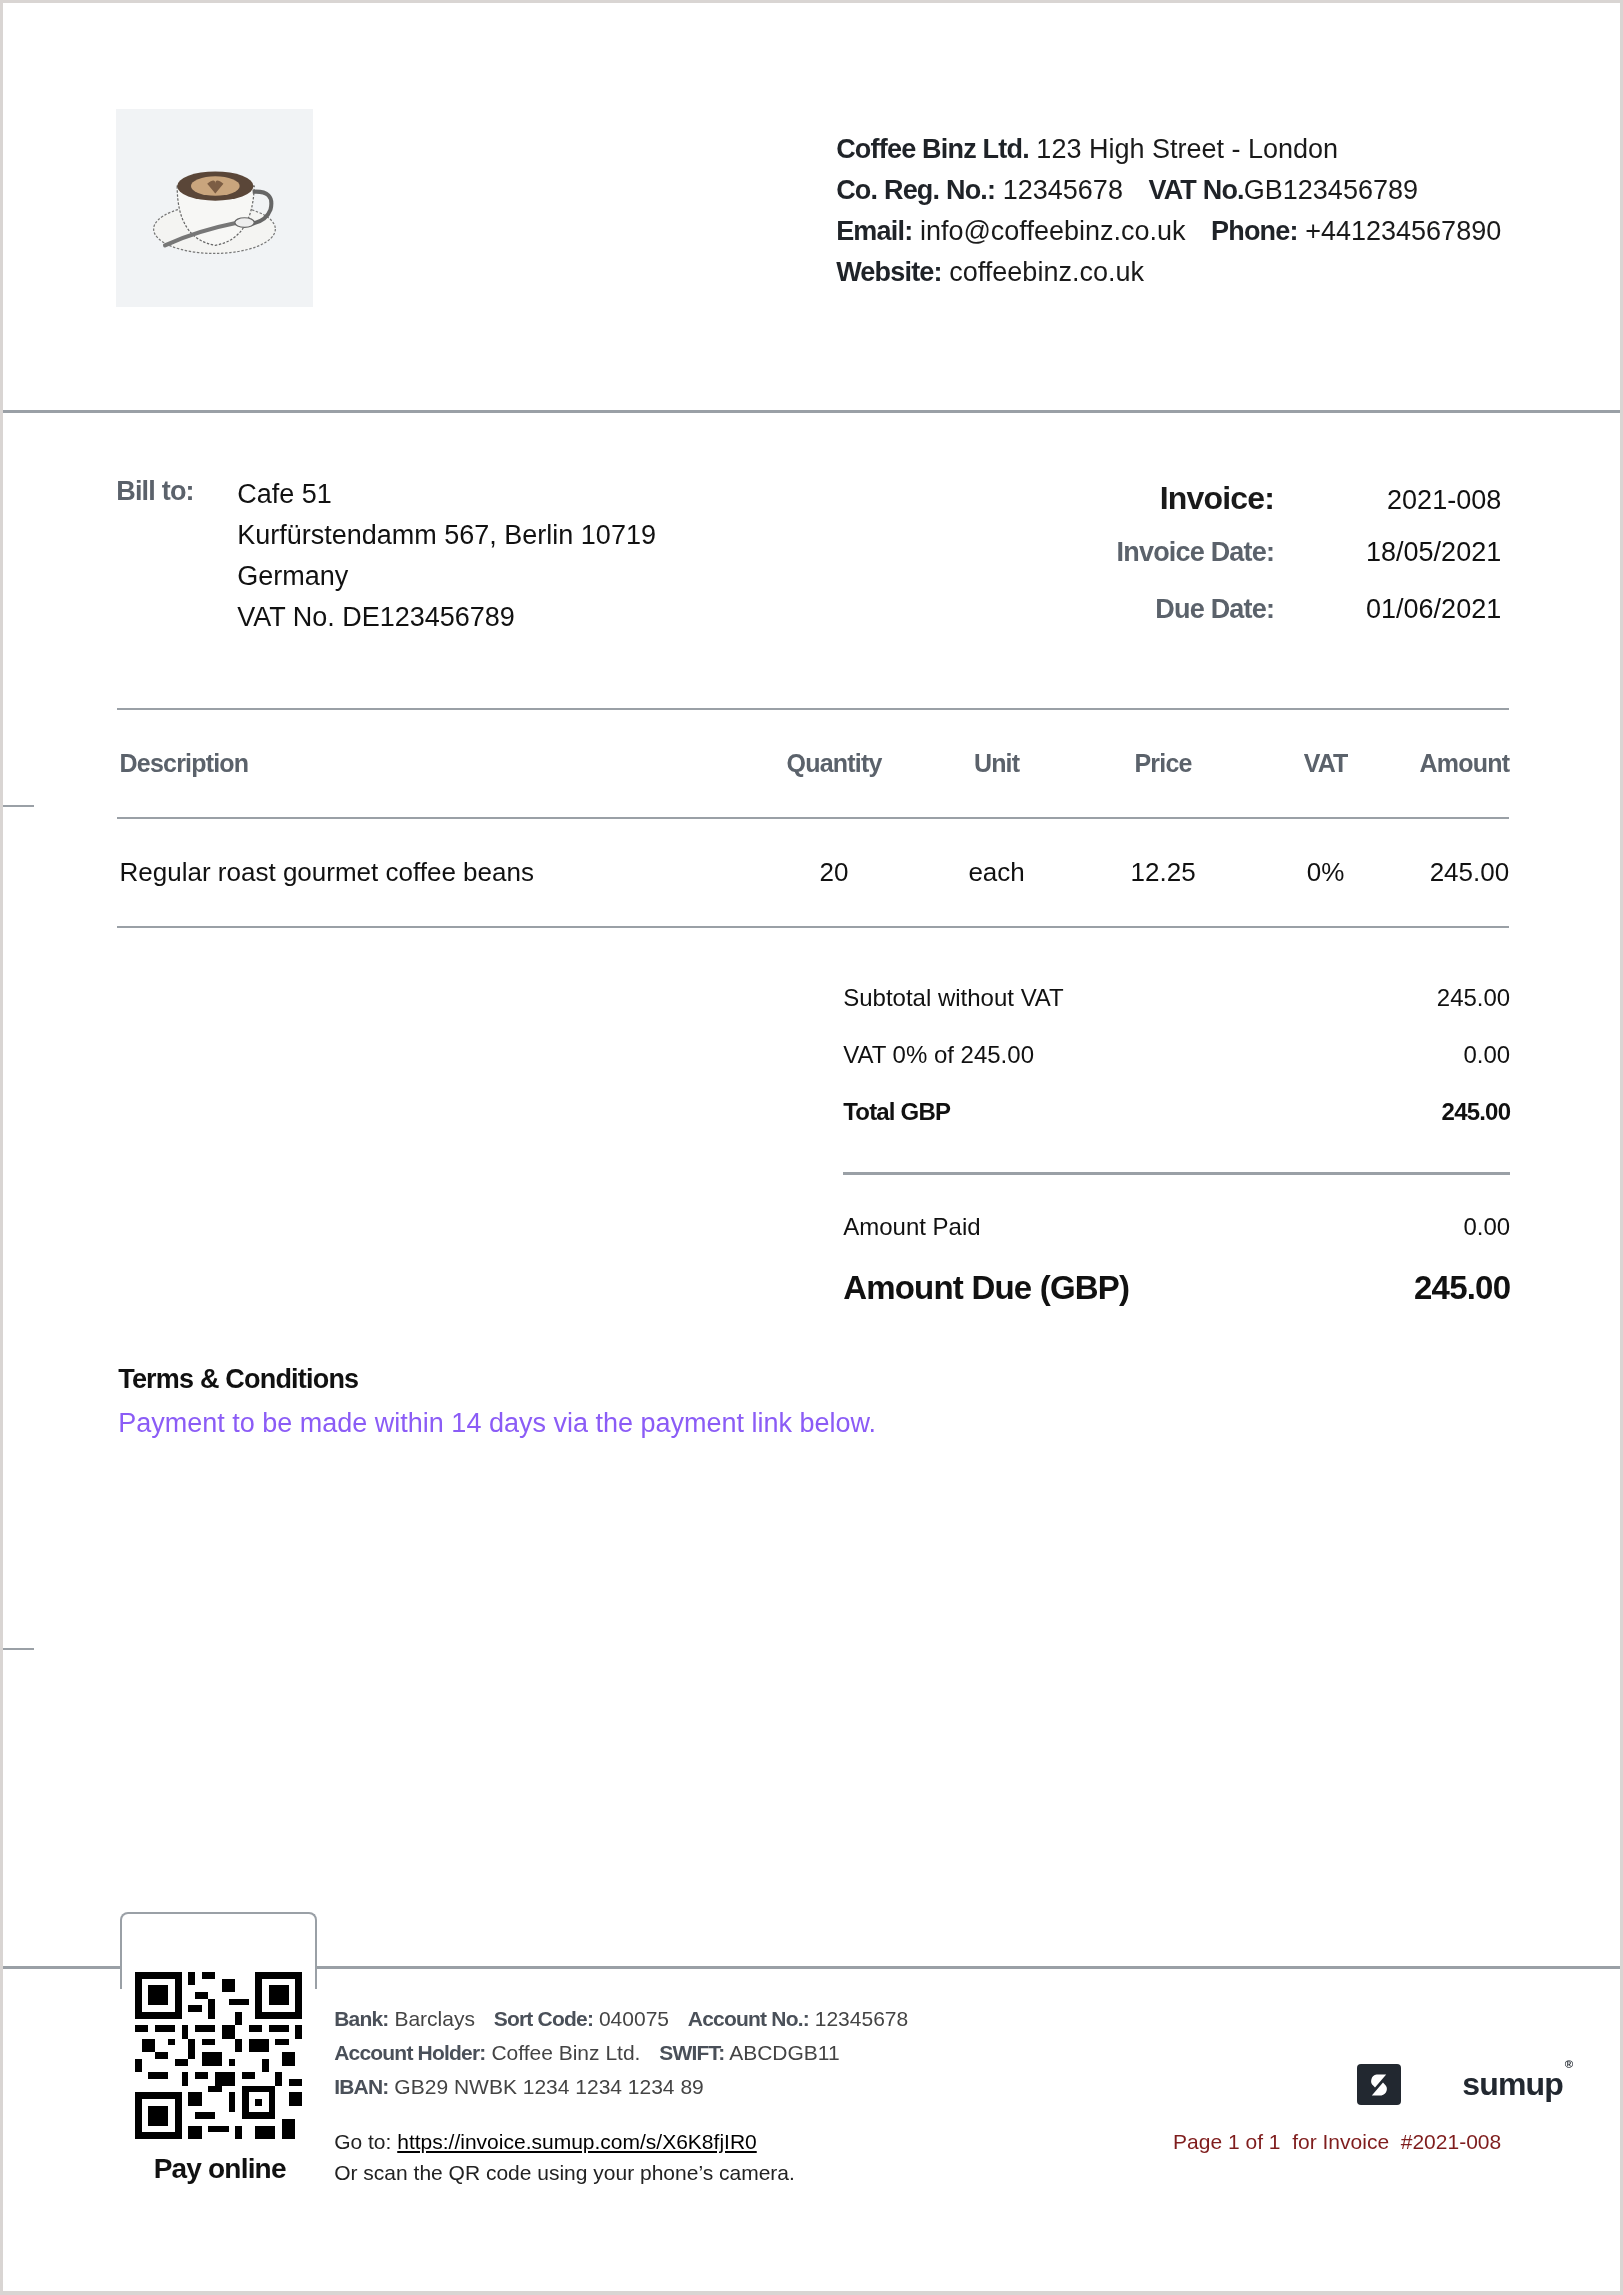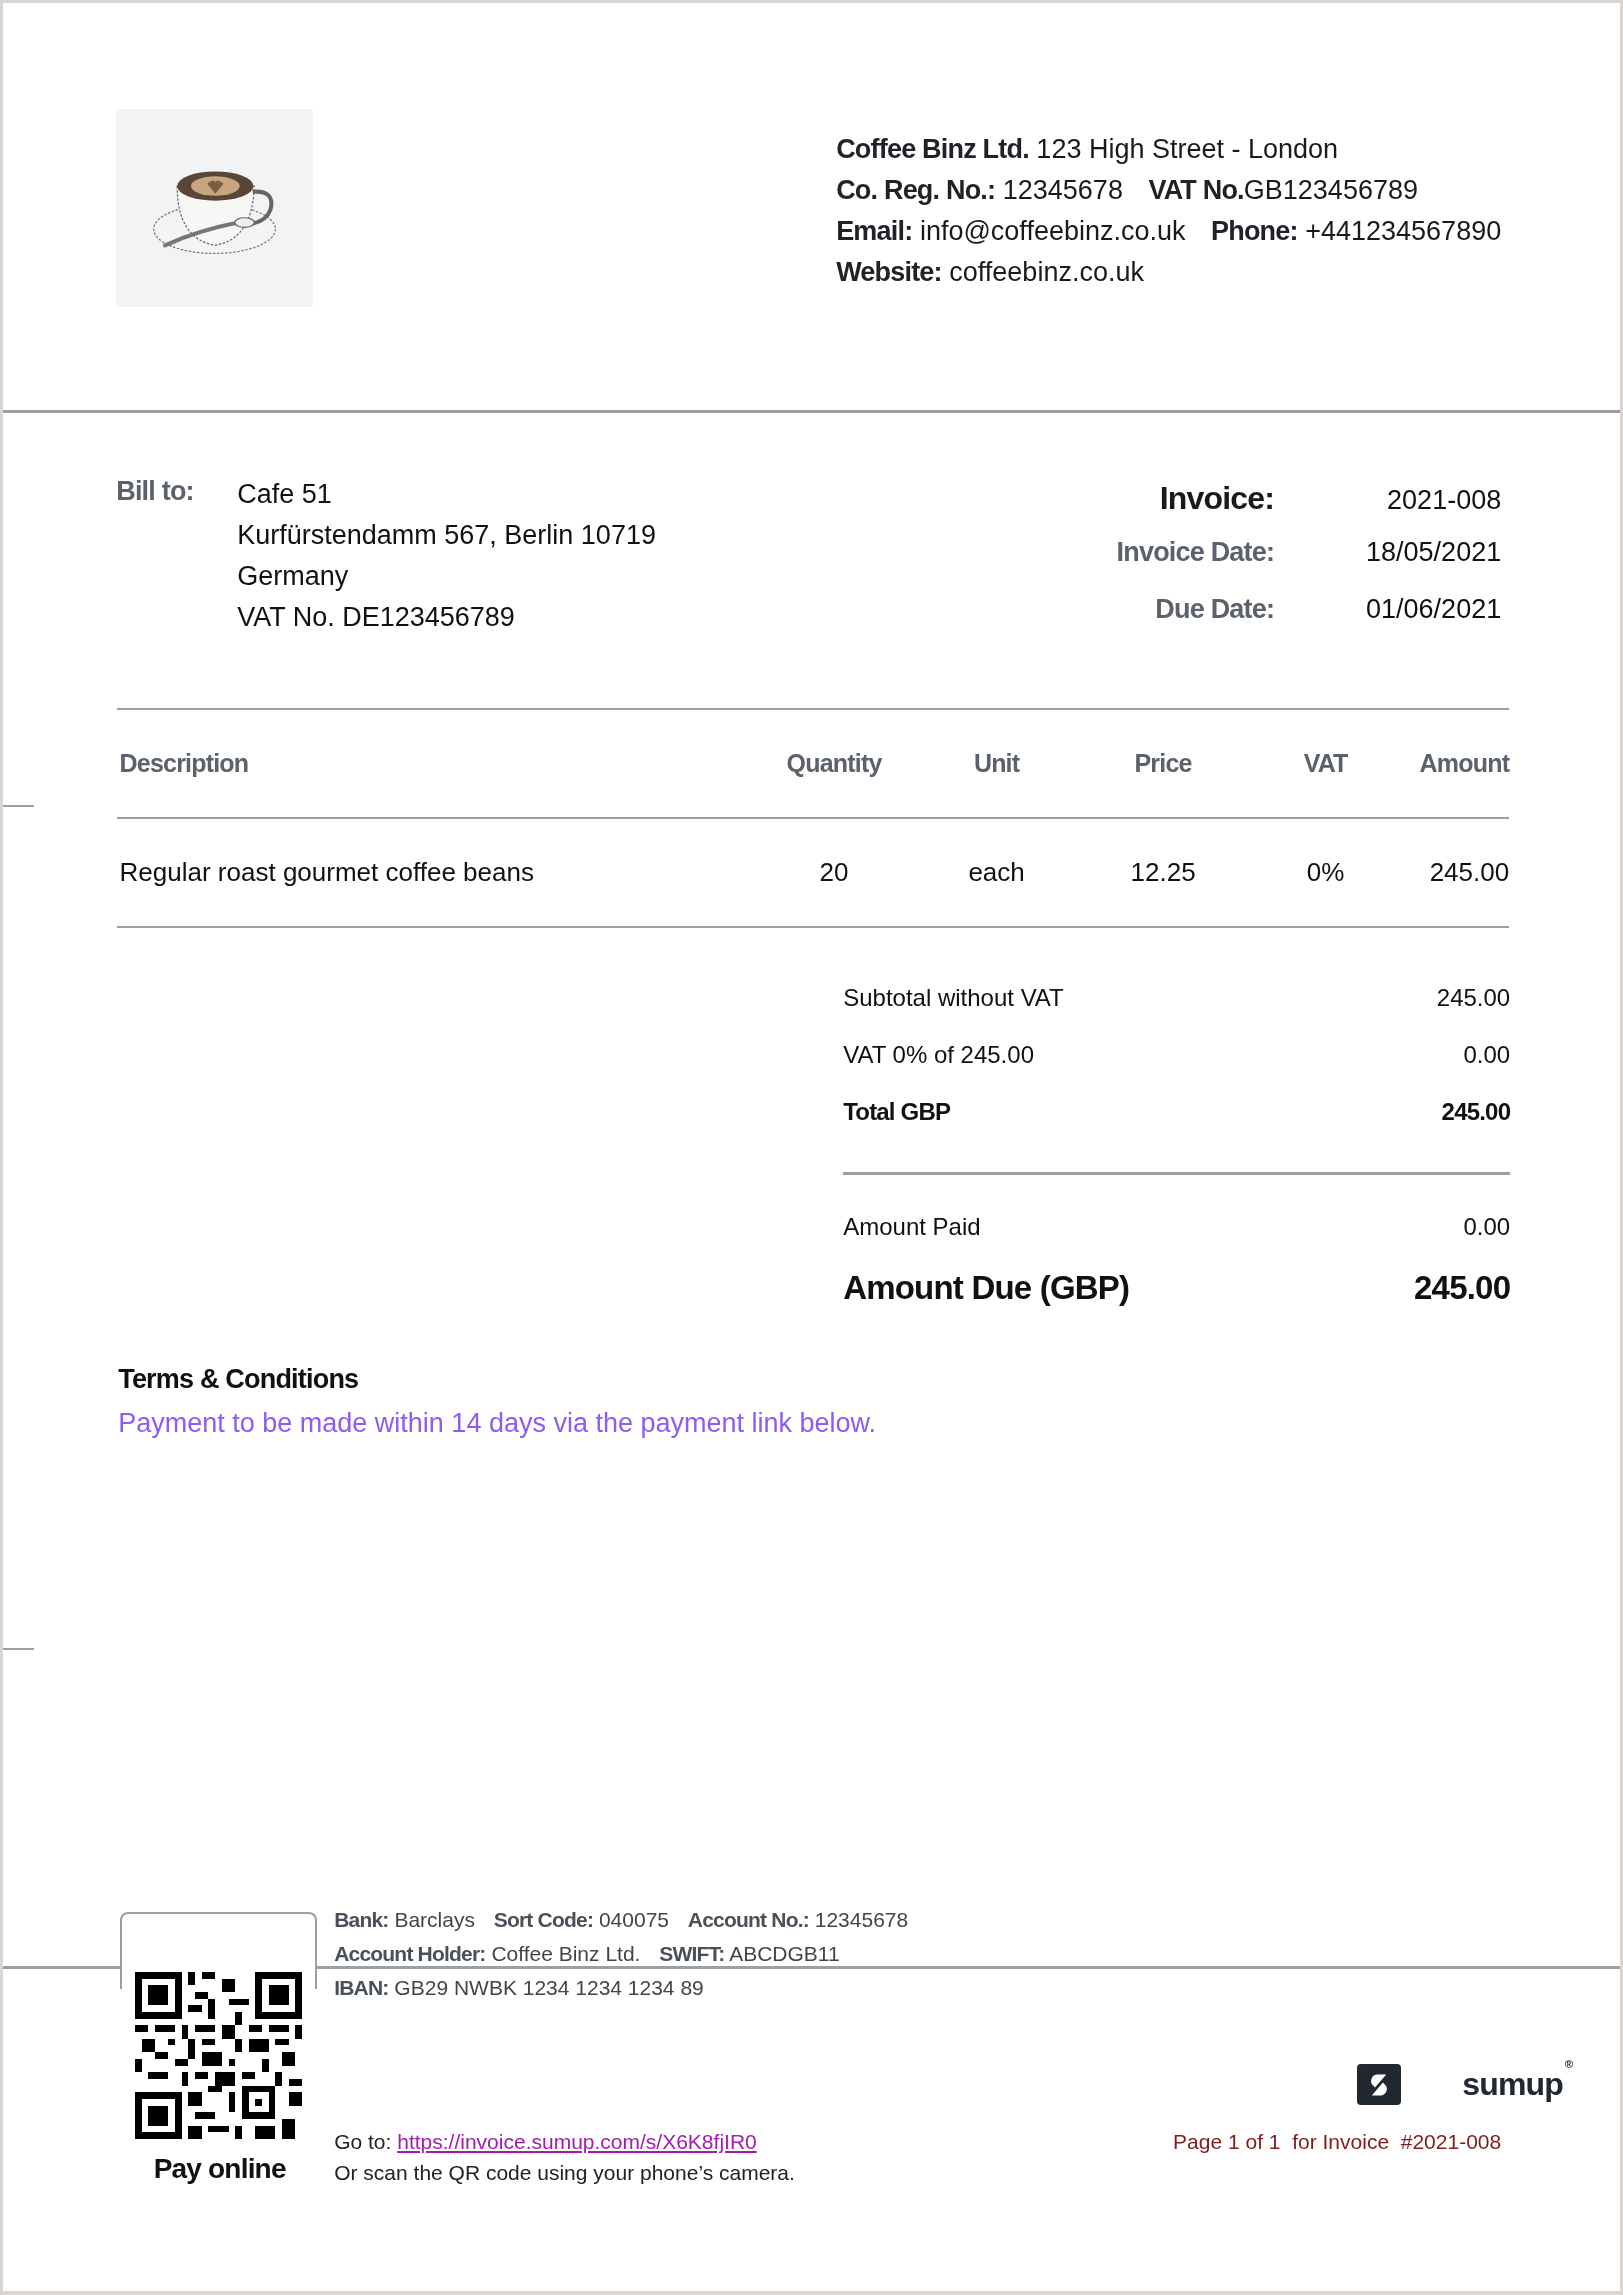--- a/index.html
+++ b/index.html
@@ -62,25 +62,25 @@
   .terms-text { left:115px; top:1405px; font-size:27px; color:#8b5cf6; }
 
   
   .tab {
     left:117px; top:1909px; width:193px; height:75px;
     border:2.4px solid #9aa0a6; border-bottom:none; border-radius:8px 8px 0 0; background:#fff;
   }
   .qr { left:132px; top:1969px; width:167px; height:167px; }
   .pay-online { left:119px; top:2150px; width:195px; text-align:center; font-size:28px; font-weight:700; letter-spacing:-0.8px; color:#111; }
 
-  .bank { left:331px; top:1900px; font-size:21px; line-height:34px; color:#444; }
+  .bank { left:331px; top:1999px; font-size:21px; line-height:34px; color:#444; }
   .bank b { color:#4a5059; font-weight:700; letter-spacing:-0.8px; }
   .bank .sp { display:inline-block; width:13px; }
   .goto { left:331px; top:2123px; font-size:21px; line-height:31px; color:#222; }
-  .goto a { color:#a21caf; text-decoration:underline; }
+  .goto a { color:#000000; text-decoration:underline; }
 
   .sumup { left:1354px; top:2061px; display:flex; align-items:center;gap:48px; }
   .sumup-mark { width:44px; height:41px; background:#222830; border-radius:4px; display:flex; align-items:center; justify-content:center; }
   .sumup-word { font-size:32px; font-weight:700; color:#222830; margin-left:13px; letter-spacing:-0.8px; }
   .sumup-reg { font-size:11.4px; color:#222830; vertical-align:top; position:relative; top:-8px; margin-left:1.6px; }
 
   .pageinfo { right:119px; top:2127px; font-size:21px; color:#7f1d1d; white-space:pre; }
 </style>
 </head>
 <body>

